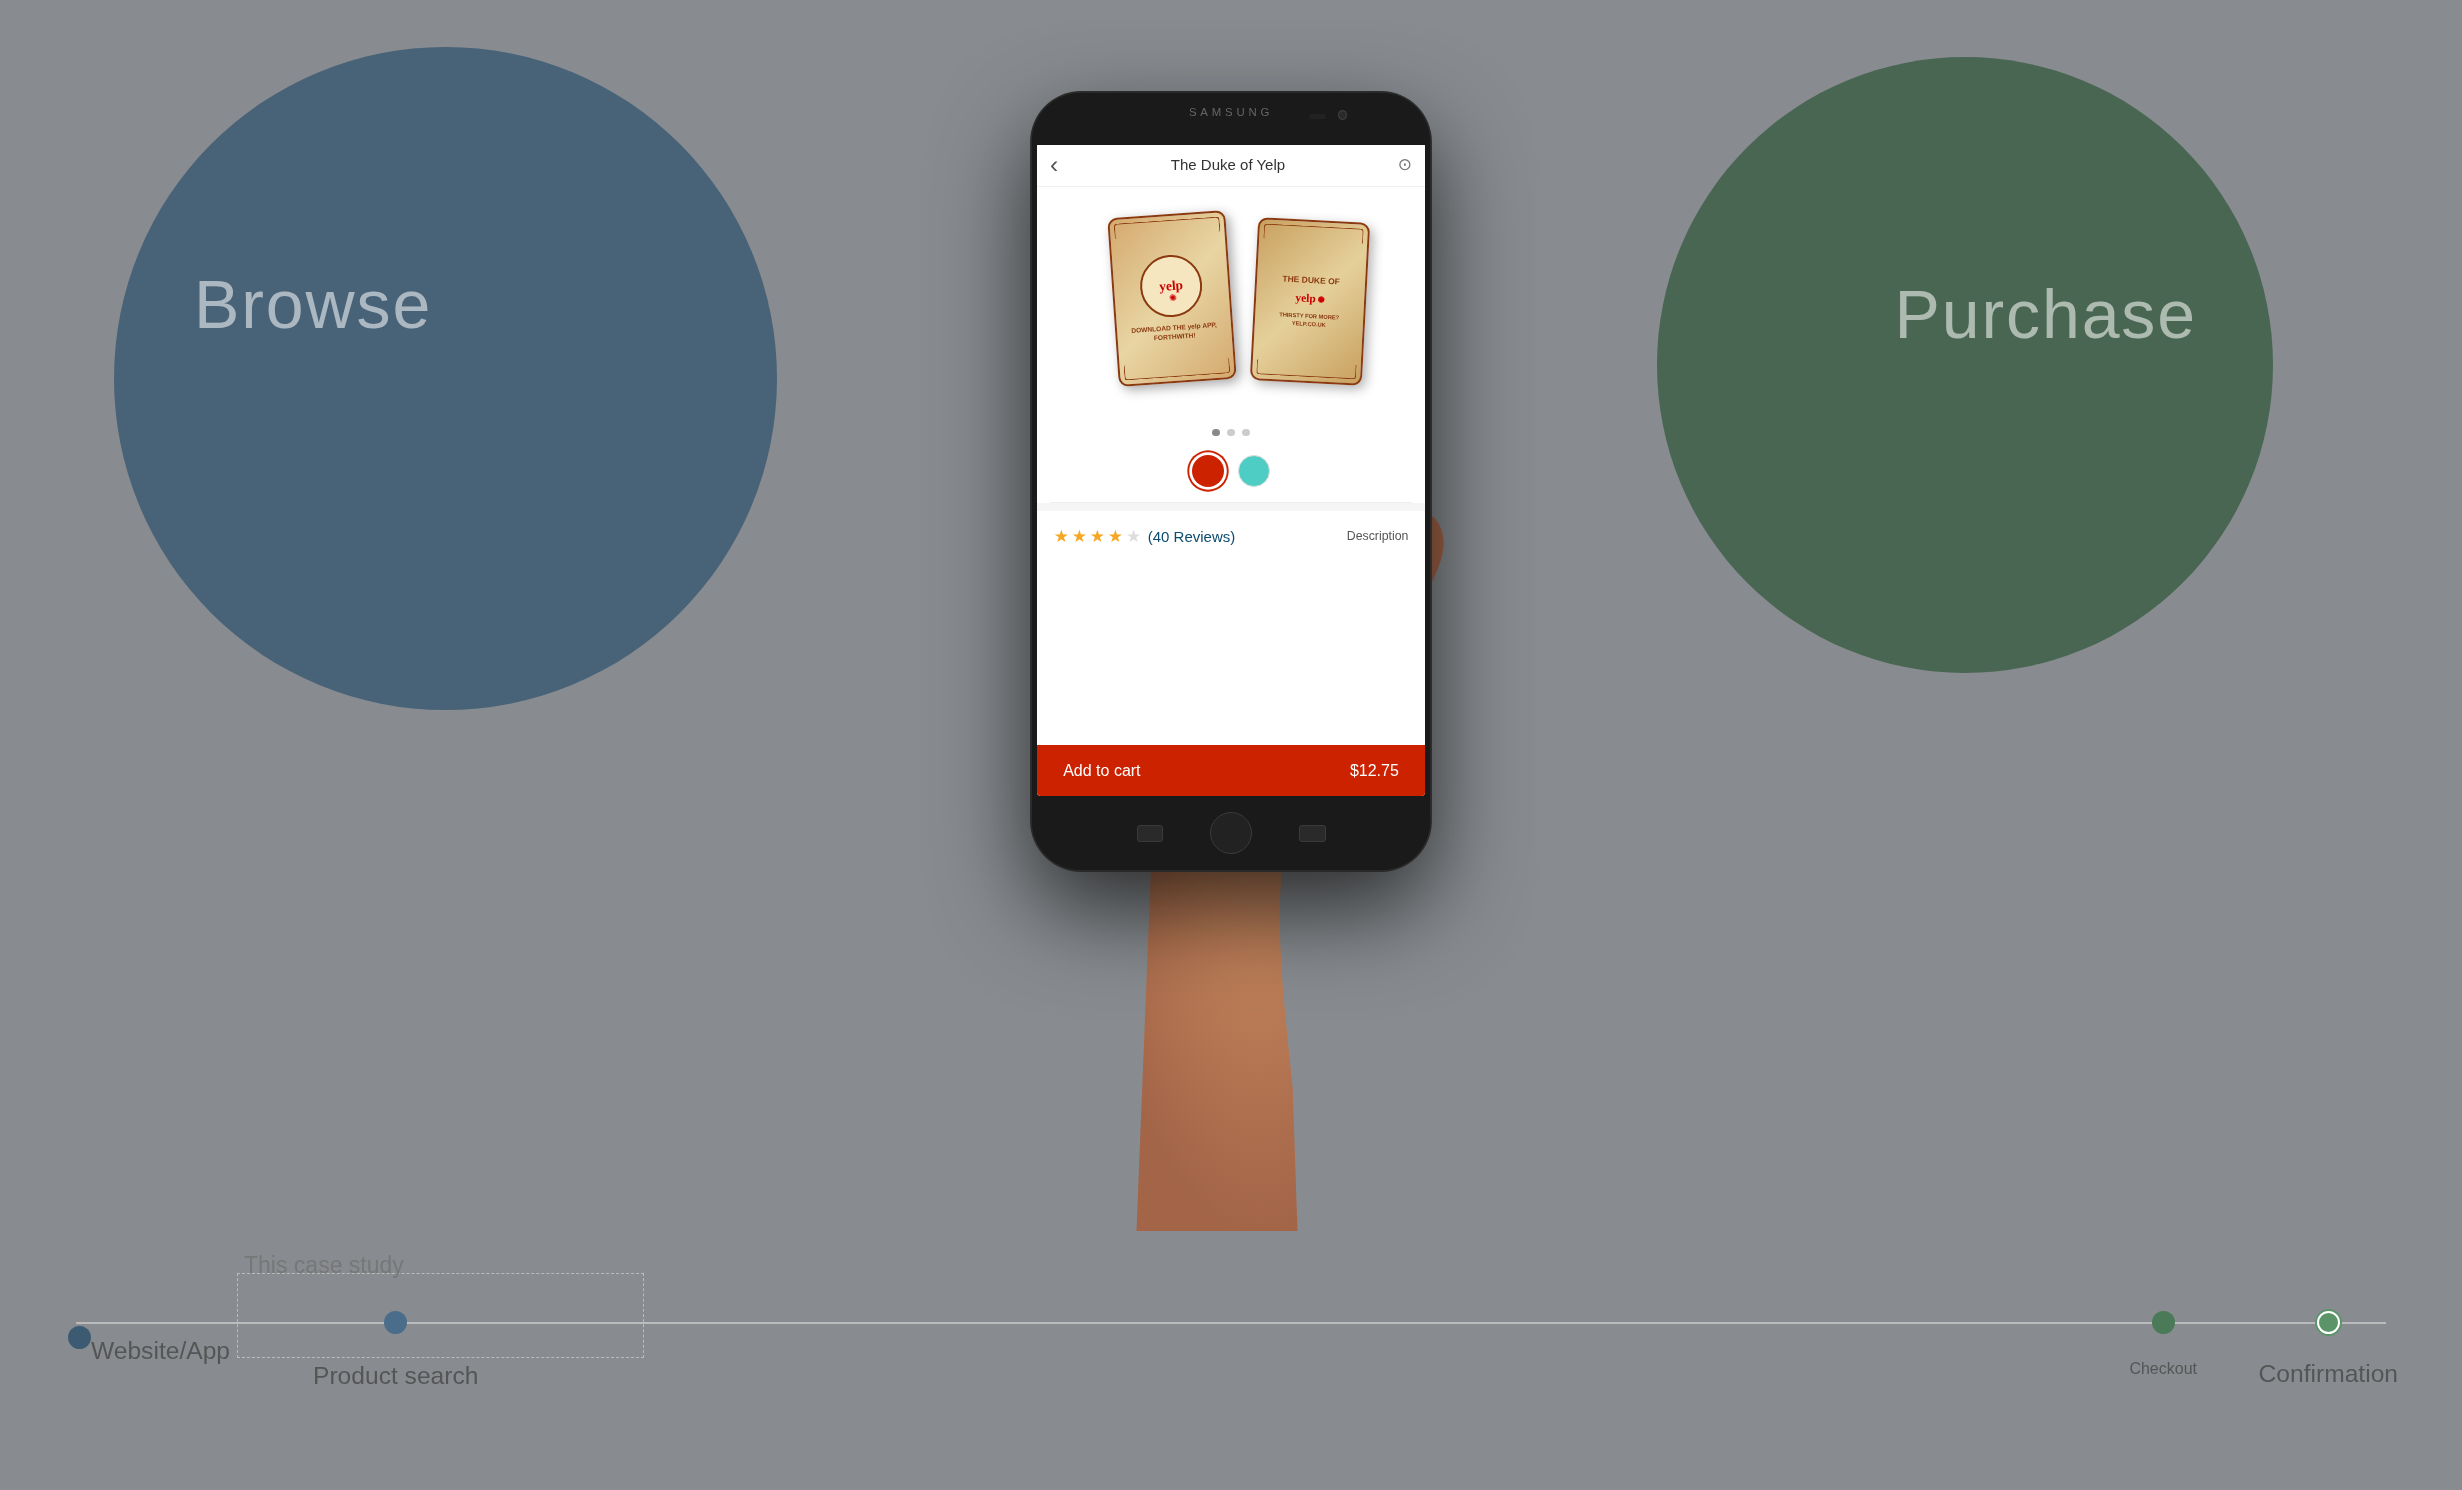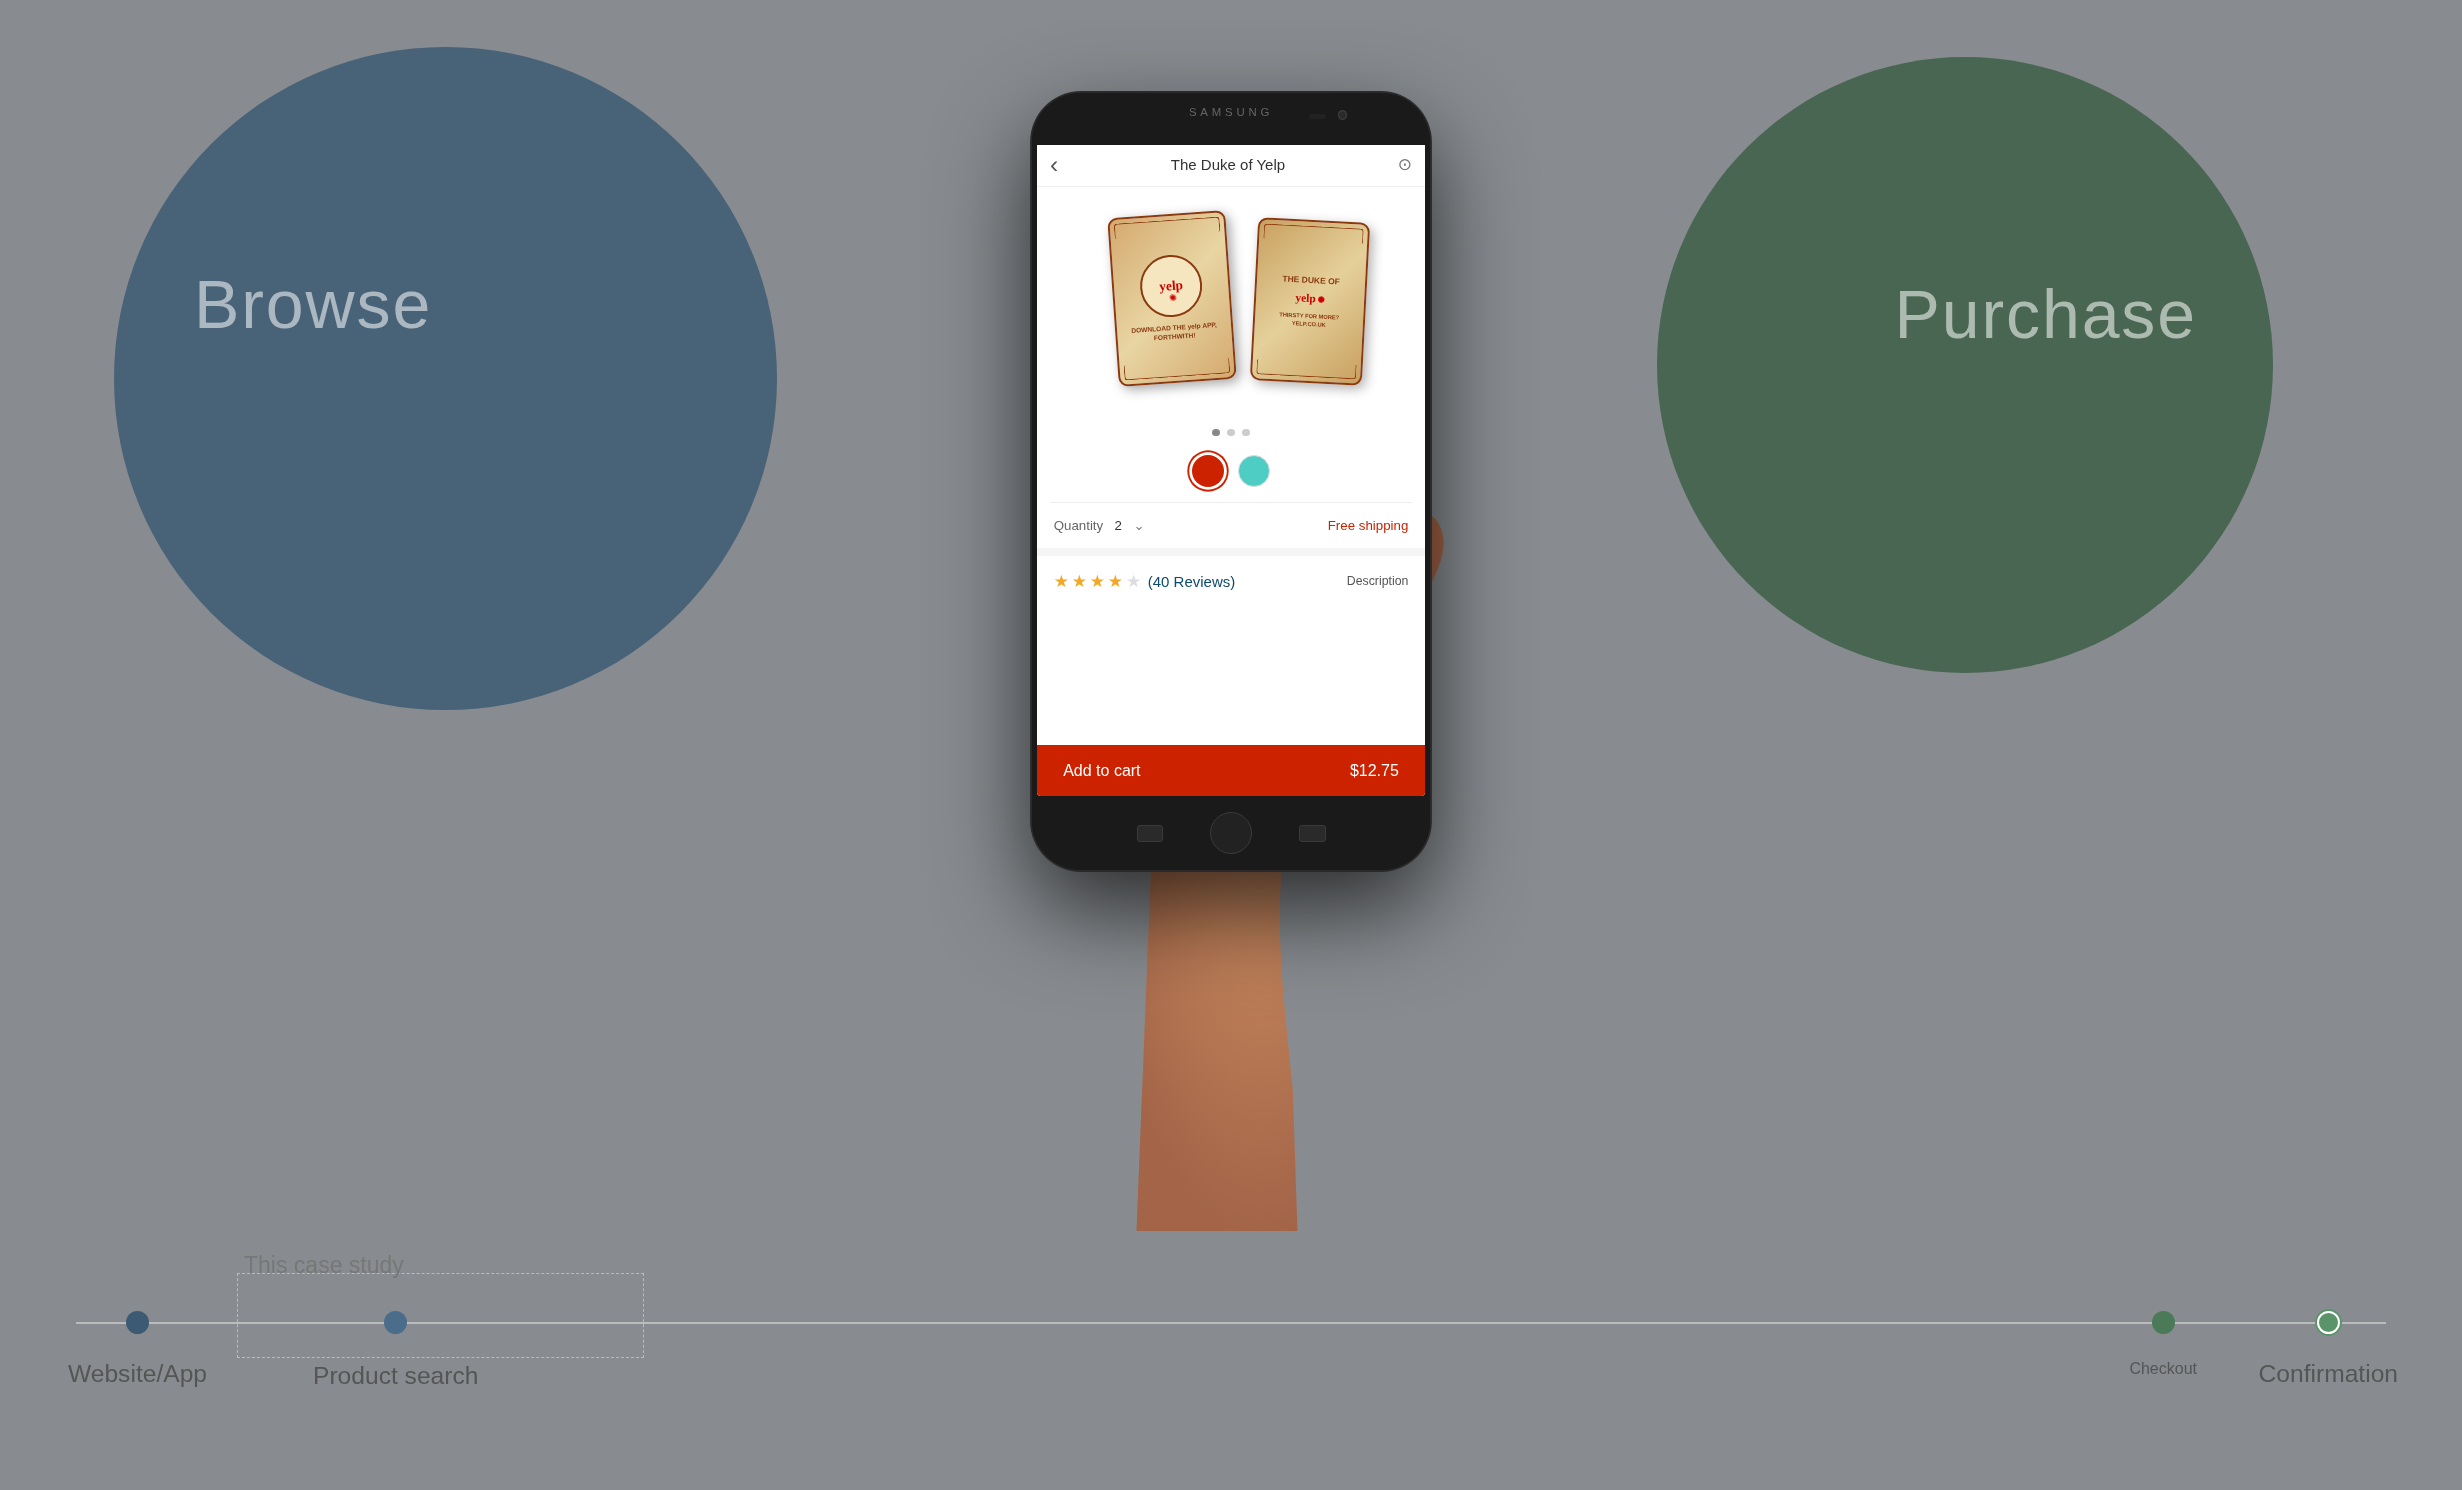--- a/index.html
+++ b/index.html
@@ -138,28 +138,20 @@
       <div style="width:7.6px;height:7.6px;border-radius:50%;background:#ccc;"></div>
     </div>
 
     <div style="display:flex;gap:13.3px;justify-content:center;padding:9.5px 0 15px;background:white;">
       <div style="width:32px;height:32px;border-radius:50%;background:#cc2200;box-shadow:0 0 0 2.8px white, 0 0 0 4.7px #cc2200;"></div>
       <div style="width:32px;height:32px;border-radius:50%;background:#4ecdc4;border:1.9px solid #ddd;"></div>
     </div>
 
     <div style="height:0.9px;background:#eeeeee;margin:0 13.3px;"></div>
 
-    <div style="display:flex;align-items:center;justify-content:space-between;padding:15px 17px;background:white;">
-      <div style="display:flex;align-items:center;gap:11.4px;">
-        <span style="font-size:13.3px;color:#666;">Quantity</span>
-        <span style="font-size:13.3px;color:#333;">2</span>
-        <span style="font-size:13.3px;color:#777;">⌄</span>
-      </div>
-      <span style="font-size:13.3px;color:#cc2200;font-weight:500;">Free shipping</span>
-    </div>
 
     <div style="height:7.6px;background:#f5f5f5;"></div>
 
     <div style="display:flex;align-items:center;justify-content:space-between;padding:15px 17px;background:white;">
       <div style="display:flex;align-items:center;gap:2.8px;">
         <span style="color:#f5a623;font-size:17px;">★</span>
         <span style="color:#f5a623;font-size:17px;">★</span>
         <span style="color:#f5a623;font-size:17px;">★</span>
         <span style="color:#f5a623;font-size:17px;">★</span>
         <span style="color:#ddd;font-size:17px;">★</span>
@@ -199,21 +191,21 @@
   </svg>
 </div>
 
 <div style="position:absolute;bottom:57px;left:0;right:0;height:133px;">
 
   <div style="position:absolute;top:21px;left:76px;right:76px;height:1.9px;background:#bbb;"></div>
 
   <div style="position:absolute;top:-28px;left:237px;width:407px;height:85px;border:1.9px dashed #bbb;"></div>
   <div style="position:absolute;top:-49px;left:244px;font-size:23px;color:#777;">This case study</div>
 
-  <div style="position:absolute;top:9.5px;left:68px;display:flex;flex-direction:column;align-items:center;">
+  <div style="position:absolute;top:9.5px;left:68px;display:flex;flex-direction:row;align-items:center;">
     <div style="width:23px;height:23px;border-radius:50%;background:#3d5a73;"></div>
     <span style="font-size:24.6px;color:#555;margin-top:26.5px;white-space:nowrap;">Website/App</span>
   </div>
 
   <div style="position:absolute;top:9.5px;left:313px;display:flex;flex-direction:column;align-items:center;">
     <div style="width:23px;height:23px;border-radius:50%;background:#4a6d8c;"></div>
     <span style="font-size:24.6px;color:#555;margin-top:28px;white-space:nowrap;">Product search</span>
   </div>
 
   <div style="position:absolute;top:9.5px;right:265px;display:flex;flex-direction:column;align-items:center;">

